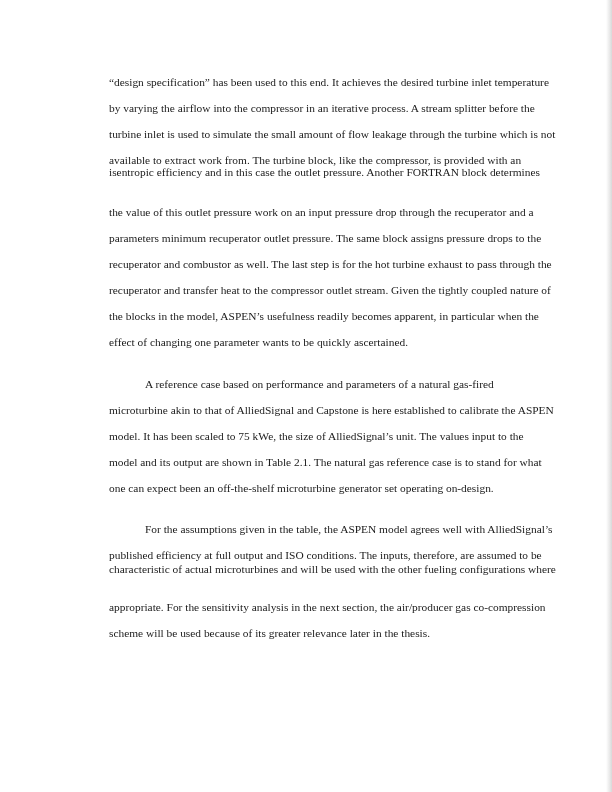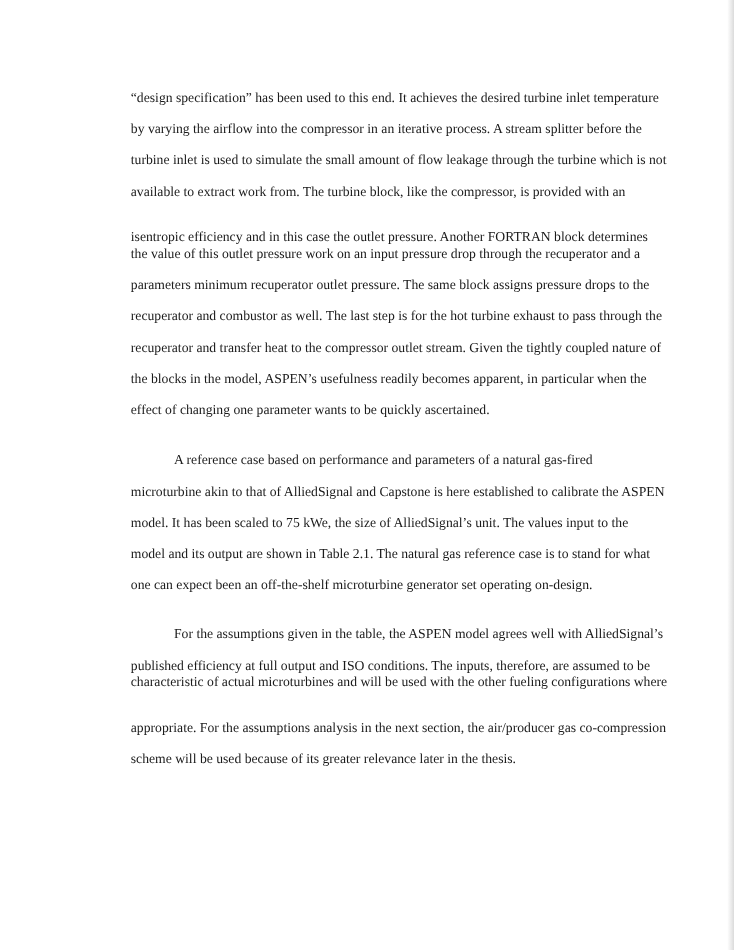--- a/index.html
+++ b/index.html
@@ -21,38 +21,38 @@
 <body>
 
 <div class="page">
   <div class="edge"></div>
 
   <div class="para" style="top:76px;">
     <div class="line" style="top:0px">“design specification” has been used to this end.  It achieves the desired turbine inlet temperature</div>
     <div class="line" style="top:26px">by varying the airflow into the compressor in an iterative process.  A stream splitter before the</div>
     <div class="line" style="top:52px">turbine inlet is used to simulate the small amount of flow leakage through the turbine which is not</div>
     <div class="line" style="top:78px">available to extract work from.  The turbine block, like the compressor, is provided with an</div>
-    <div class="line" style="top:116px">isentropic efficiency and in this case the outlet pressure.  Another FORTRAN block determines</div>
+    <div class="line" style="top:90px">isentropic efficiency and in this case the outlet pressure.  Another FORTRAN block determines</div>
     <div class="line" style="top:130px">the value of this outlet pressure work on an input pressure drop through the recuperator and a</div>
     <div class="line" style="top:156px">parameters minimum recuperator outlet pressure.  The same block assigns pressure drops to the</div>
     <div class="line" style="top:182px">recuperator and combustor as well.  The last step is for the hot turbine exhaust to pass through the</div>
     <div class="line" style="top:208px">recuperator and transfer heat to the compressor outlet stream.  Given the tightly coupled nature of</div>
     <div class="line" style="top:234px">the blocks in the model, ASPEN’s usefulness readily becomes apparent, in particular when the</div>
     <div class="line" style="top:260px">effect of changing one parameter wants to be quickly ascertained.</div>
   </div>
 
   <div class="para" style="top:378px;">
     <div class="line" style="top:0px; left:36px">A reference case based on performance and parameters of a natural gas-fired</div>
     <div class="line" style="top:26px">microturbine akin to that of AlliedSignal and Capstone is here established to calibrate the ASPEN</div>
     <div class="line" style="top:52px">model.  It has been scaled to 75 kWe, the size of AlliedSignal’s unit.  The values input to the</div>
     <div class="line" style="top:78px">model and its output are shown in Table 2.1.  The natural gas reference case is to stand for what</div>
     <div class="line" style="top:104px">one can expect been an off-the-shelf microturbine generator set operating on-design.</div>
   </div>
 
   <div class="para" style="top:523px;">
     <div class="line" style="top:0px; left:36px">For the assumptions given in the table, the ASPEN model agrees well with AlliedSignal’s</div>
     <div class="line" style="top:26px">published efficiency at full output and ISO conditions.  The inputs, therefore, are assumed to be</div>
     <div class="line" style="top:40px">characteristic of actual microturbines and will be used with the other fueling configurations where</div>
-    <div class="line" style="top:78px">appropriate.  For the assumptions analysis in the next section, the air/producer gas co-compression</div>
+    <div class="line" style="top:78px">appropriate.  For the sensitivity analysis in the next section, the air/producer gas co-compression</div>
     <div class="line" style="top:104px">scheme will be used because of its greater relevance later in the thesis.</div>
   </div>
 
 </div>
 
 </body></html>

